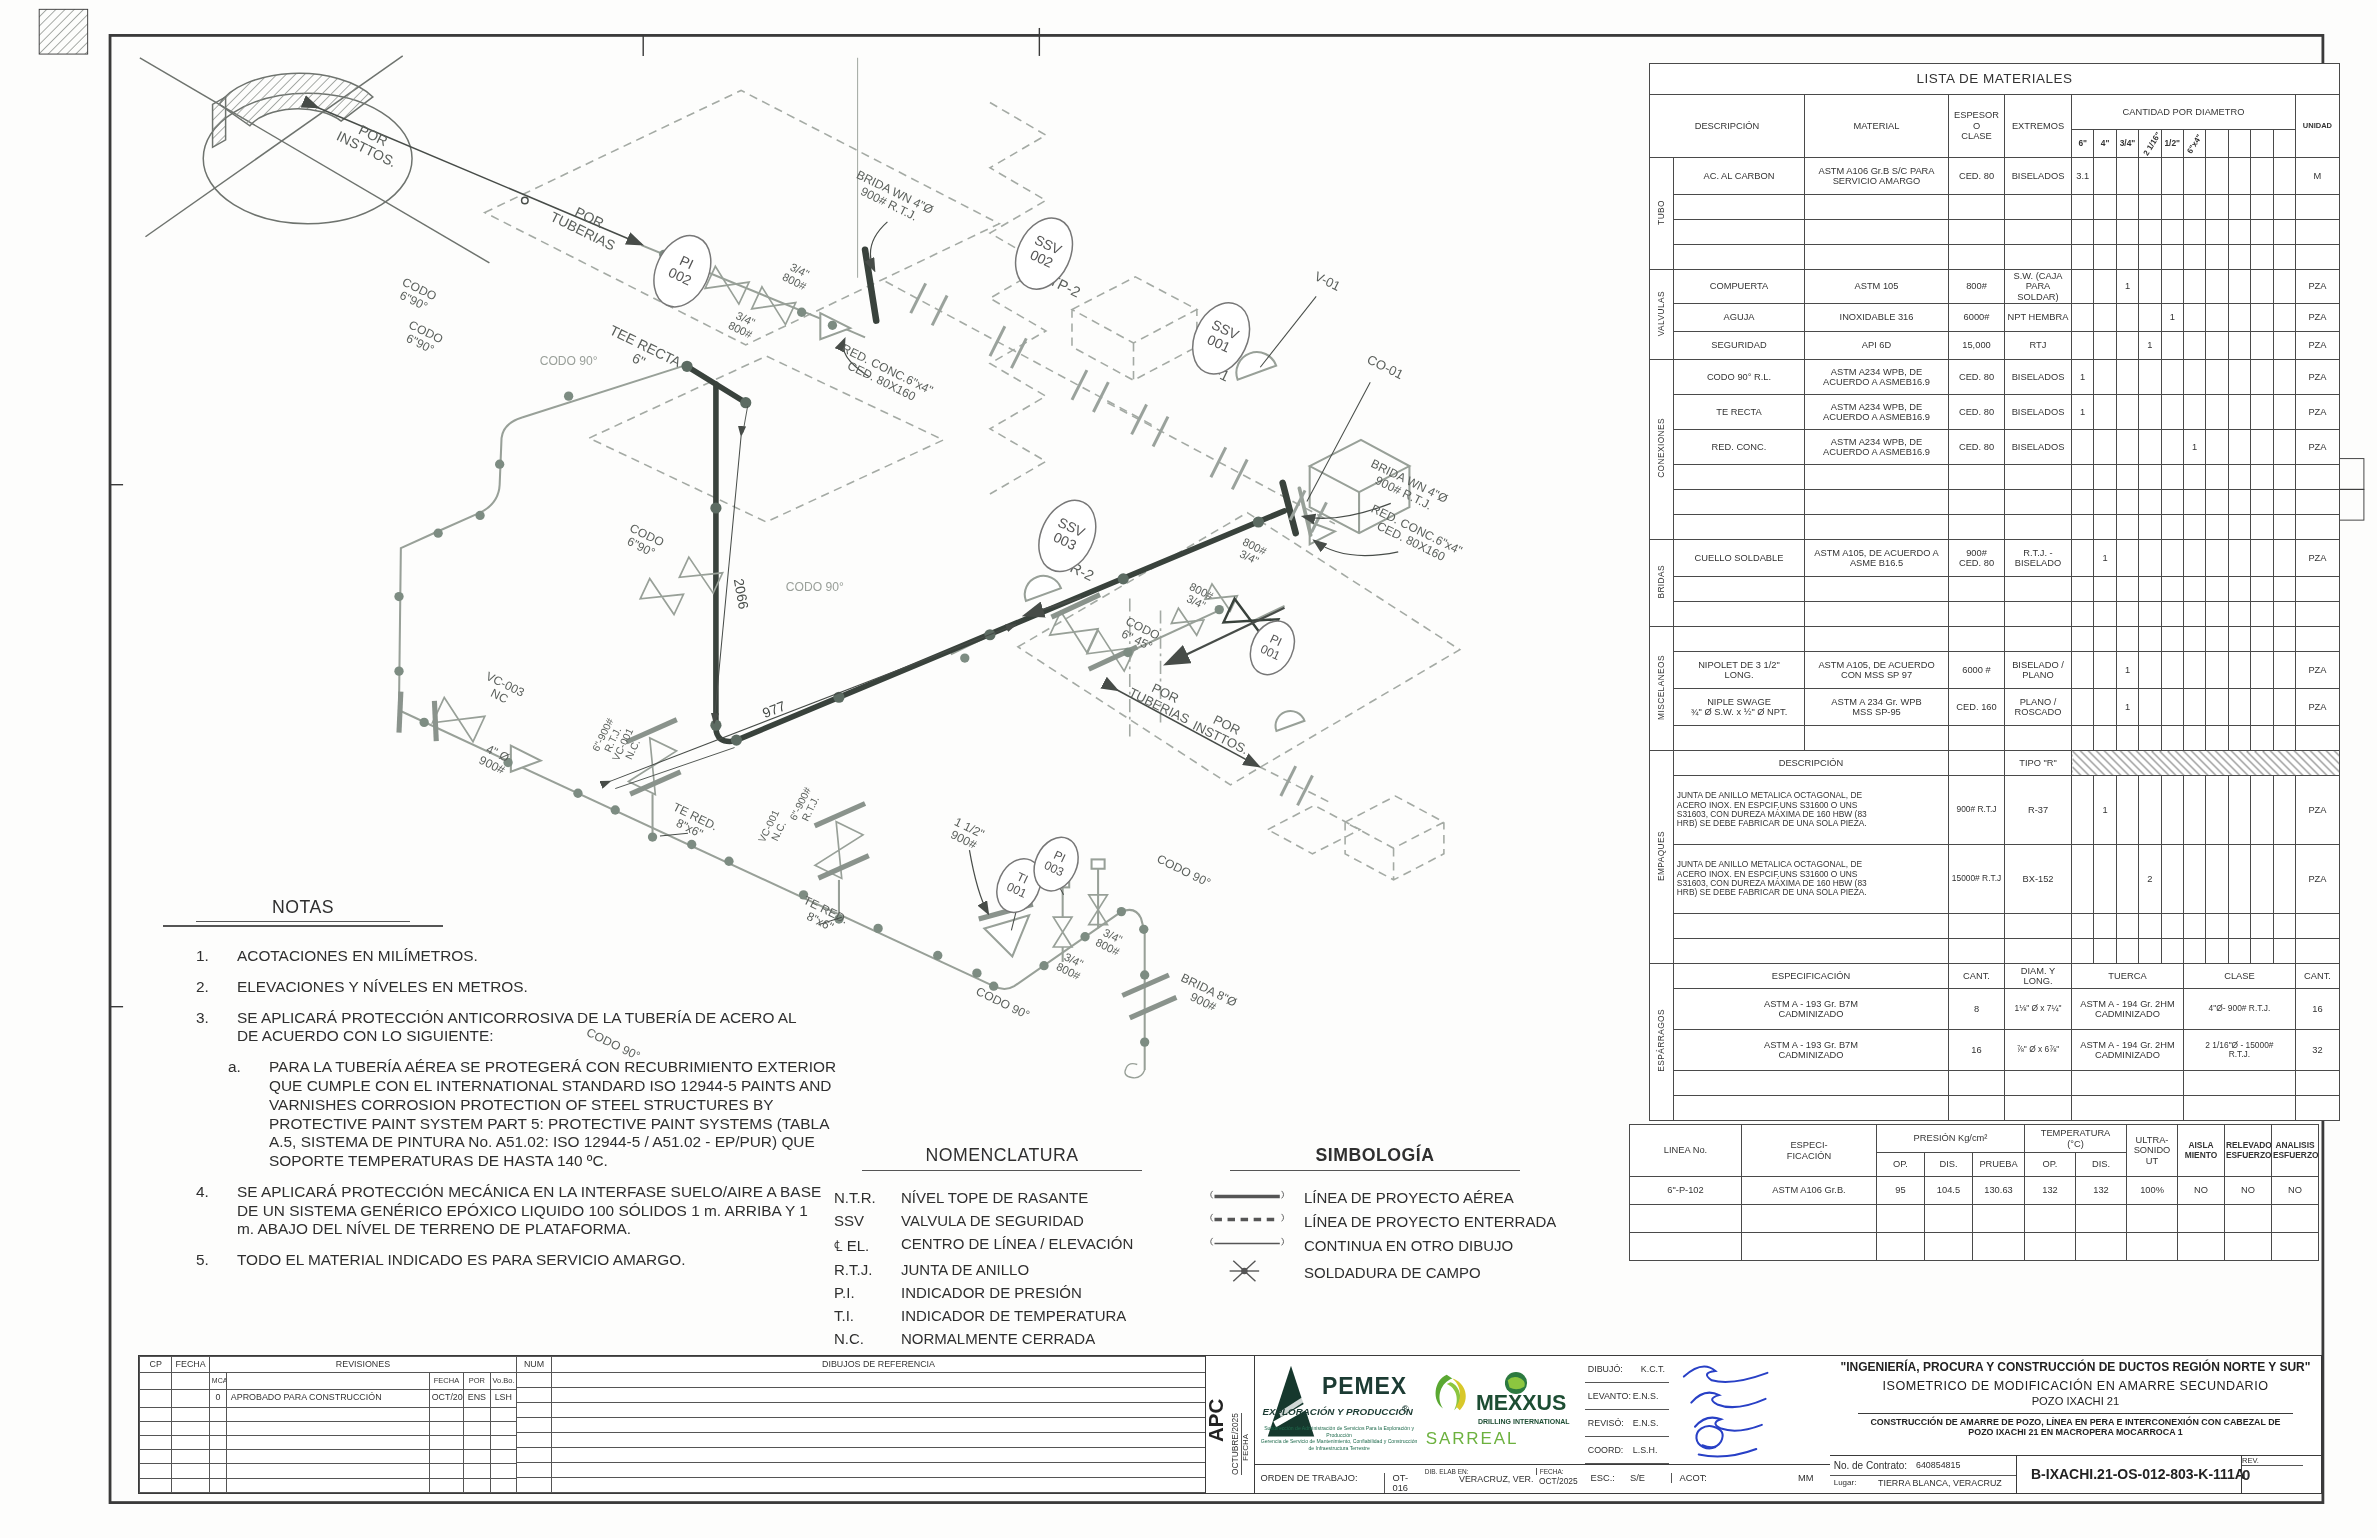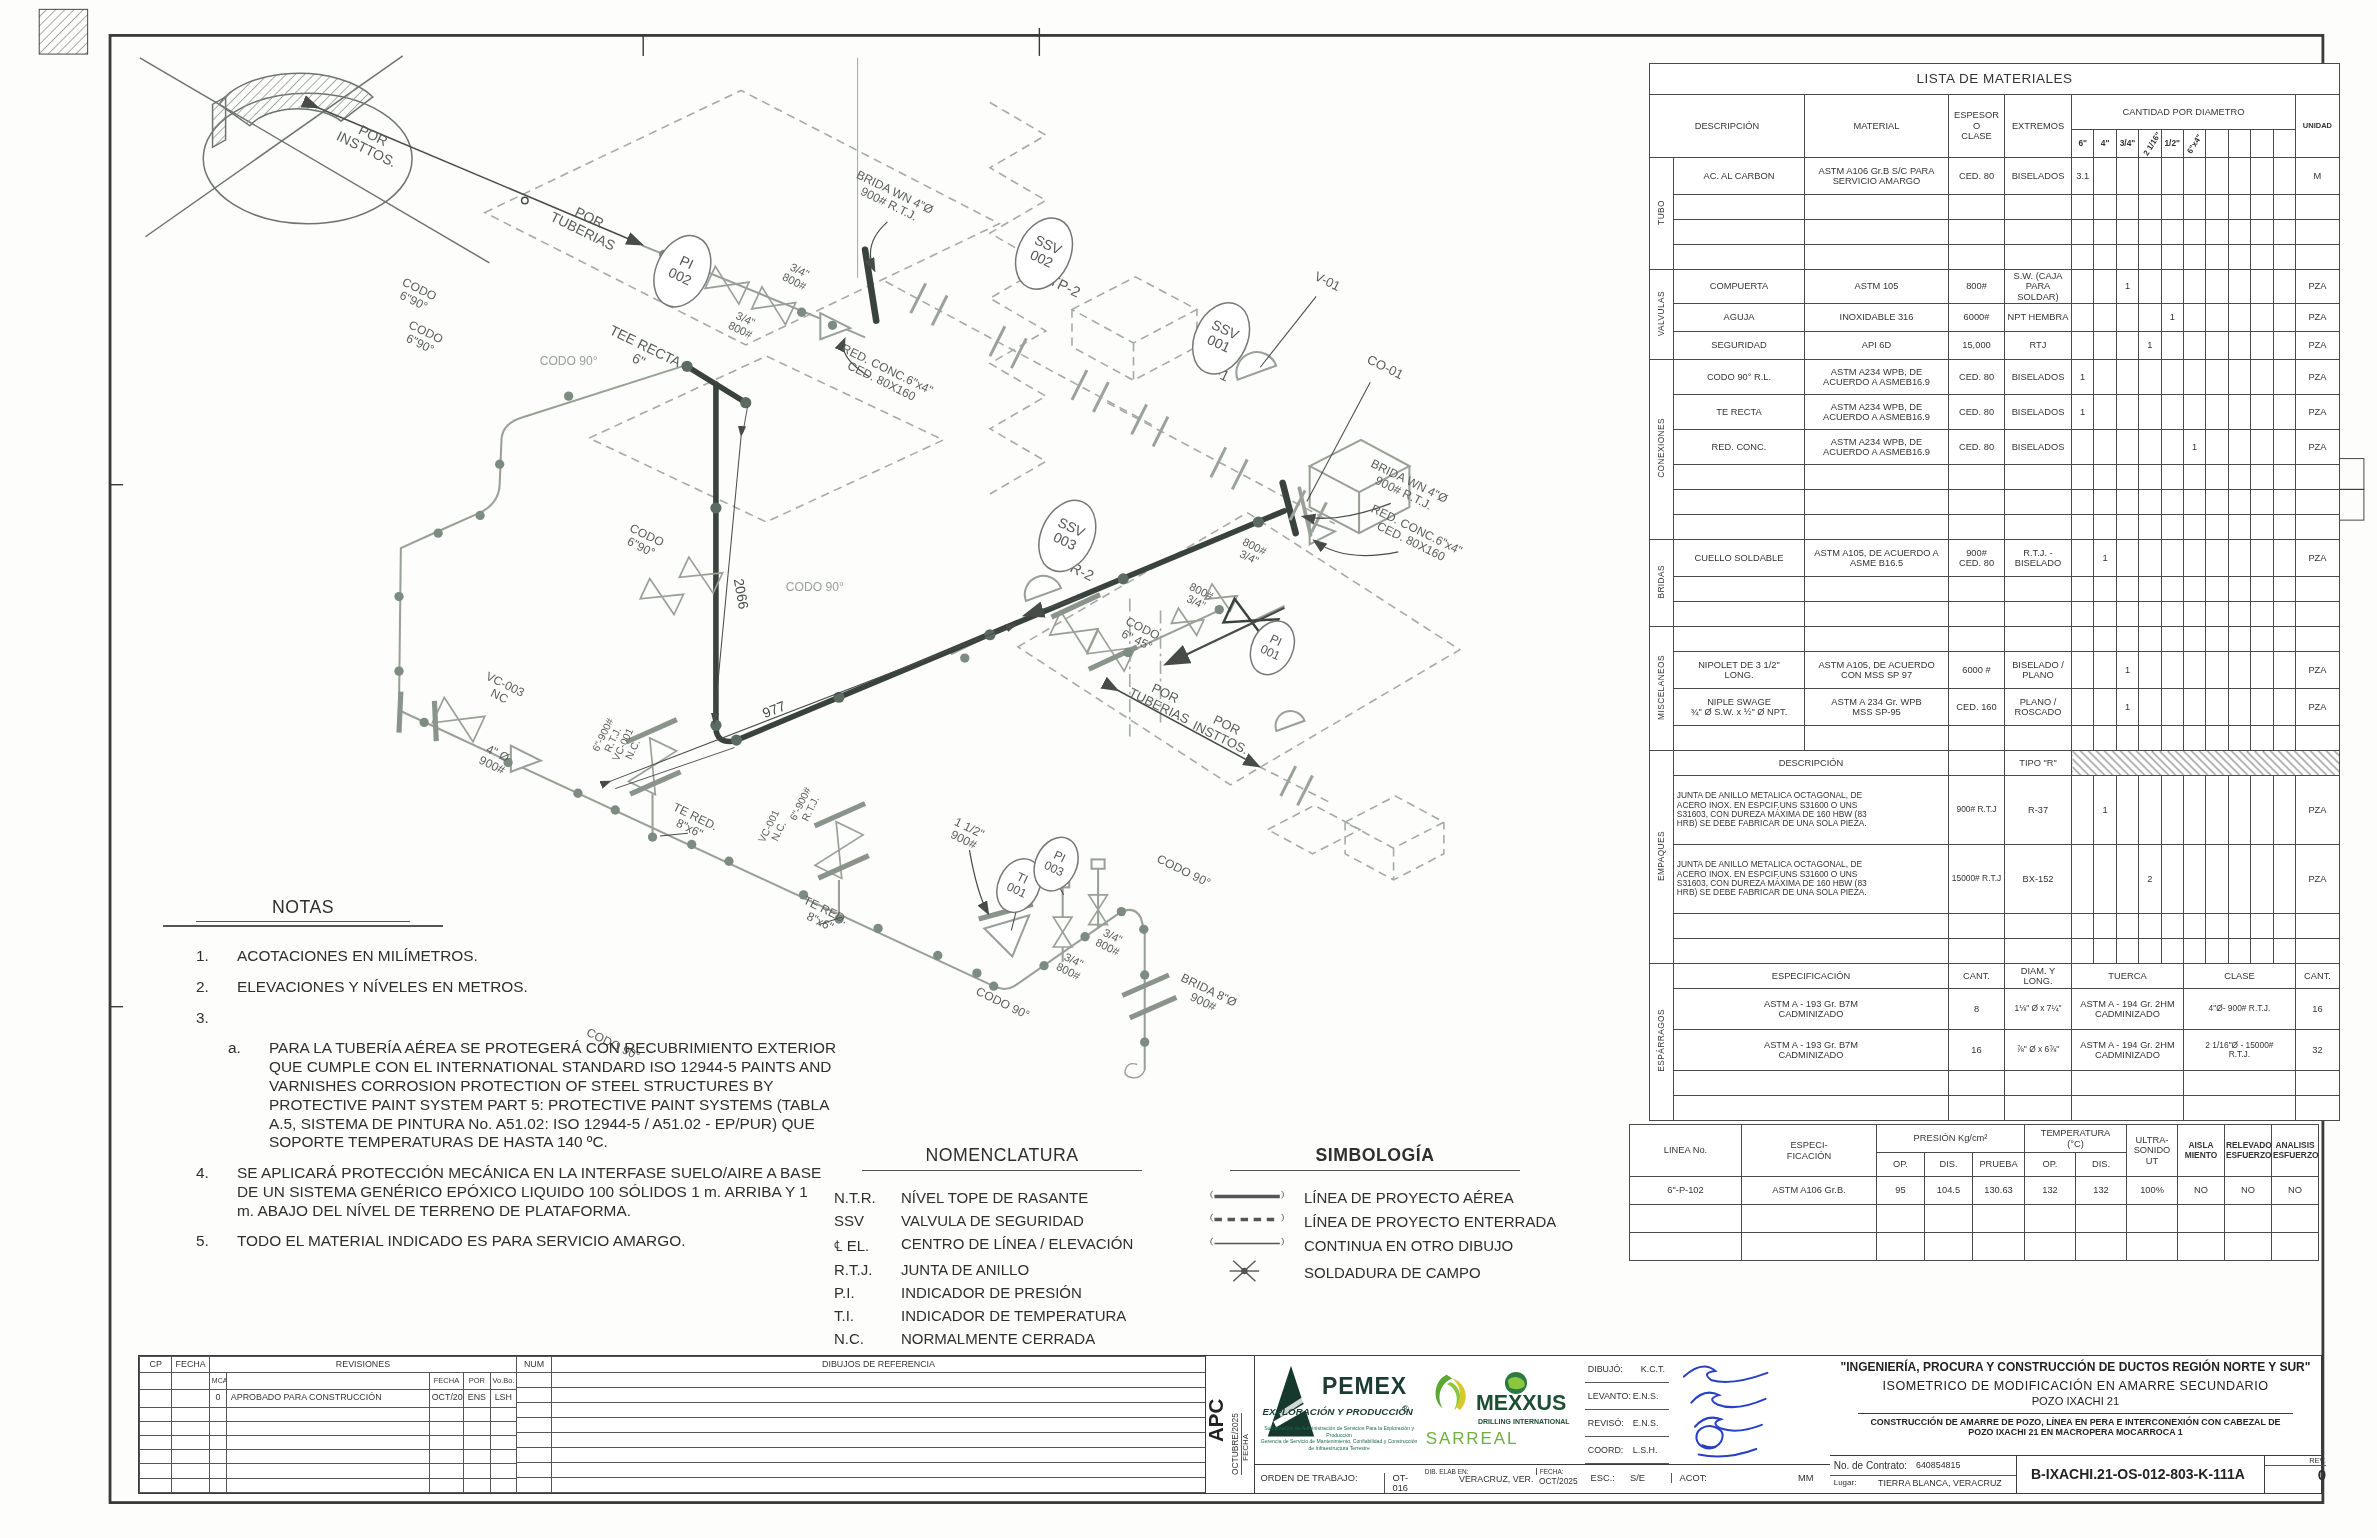--- a/index.html
+++ b/index.html
@@ -900,20 +900,21 @@
         <div class="row" style="margin-left:0px">
           <div class="n">1.</div>
           <div class="t">ACOTACIONES EN MILÍMETROS.</div>
         </div>
         <div class="row" style="margin-left:0px">
           <div class="n">2.</div>
           <div class="t">ELEVACIONES Y NÍVELES EN METROS.</div>
         </div>
         <div class="row" style="margin-left:0px">
           <div class="n">3.</div>
+          <div class="t">SE APLICARÁ PROTECCIÓN ANTICORROSIVA DE LA TUBERÍA DE ACERO AL<br> DE ACUERDO CON LO SIGUIENTE:</div>
         </div>
         <div class="row" style="margin-left:32px">
           <div class="n">a.</div>
           <div class="t">PARA LA TUBERÍA AÉREA SE PROTEGERÁ CON RECUBRIMIENTO EXTERIOR<br>QUE CUMPLE CON EL INTERNATIONAL STANDARD ISO 12944-5 PAINTS AND<br>VARNISHES CORROSION PROTECTION OF STEEL STRUCTURES BY<br>PROTECTIVE PAINT SYSTEM PART 5: PROTECTIVE PAINT SYSTEMS (TABLA<br>A.5, SISTEMA DE PINTURA No. A51.02: ISO 12944-5 / A51.02 - EP/PUR) QUE<br>SOPORTE TEMPERATURAS DE HASTA 140 ºC.</div>
         </div>
         <div class="row" style="margin-left:0px">
           <div class="n">4.</div>
           <div class="t">SE APLICARÁ PROTECCIÓN MECÁNICA EN LA INTERFASE SUELO/AIRE A BASE<br>DE UN SISTEMA GENÉRICO EPÓXICO LIQUIDO 100 SÓLIDOS  1 m. ARRIBA  Y 1<br>m. ABAJO DEL NÍVEL DE TERRENO DE PLATAFORMA.</div>
         </div>
         <div class="row" style="margin-left:0px">
@@ -1239,21 +1240,21 @@
     <div class="abs" style="left:0;right:0;bottom:0;height:37px;border-top:1.4px solid #3a3a3a;">
       <div class="abs" style="left:0;top:0;width:186px;height:18.6px;border-right:1.4px solid #3a3a3a;border-bottom:0.9px solid #555;">
         <span class="abs" style="left:3.7px;top:3.7px;font-size:10px;">No. de Contrato:</span>
         <span class="abs" style="left:86px;top:3.7px;font-size:8.9px;">640854815</span>
       </div>
       <div class="abs" style="left:0;top:18.6px;width:186px;height:18.6px;border-right:1.4px solid #3a3a3a;">
         <span class="abs" style="left:3.7px;top:3.7px;font-size:8px;">Lugar:</span>
         <span class="abs" style="left:48px;top:3.7px;font-size:8.9px;">TIERRA BLANCA, VERACRUZ</span>
       </div>
       <span class="abs" style="left:196px;top:10.3px;width:224px;text-align:center;font-size:14px;font-weight:bold;color:#222;">B-IXACHI.21-OS-012-803-K-111A</span>
-      <div class="abs" style="left:434px;top:0;width:61px;height:37px;border-left:1.4px solid #3a3a3a;text-align:right;">
+      <div class="abs" style="left:411px;top:0;width:61px;height:37px;border-left:1.4px solid #3a3a3a;text-align:left;">
         <div style="font-size:7.5px;border-bottom:0.9px solid #555;">REV.</div>
         <div style="font-size:15px;font-weight:bold;">0</div>
       </div>
     </div>
   </div>
 
 </div>
 
 
 </body></html>

